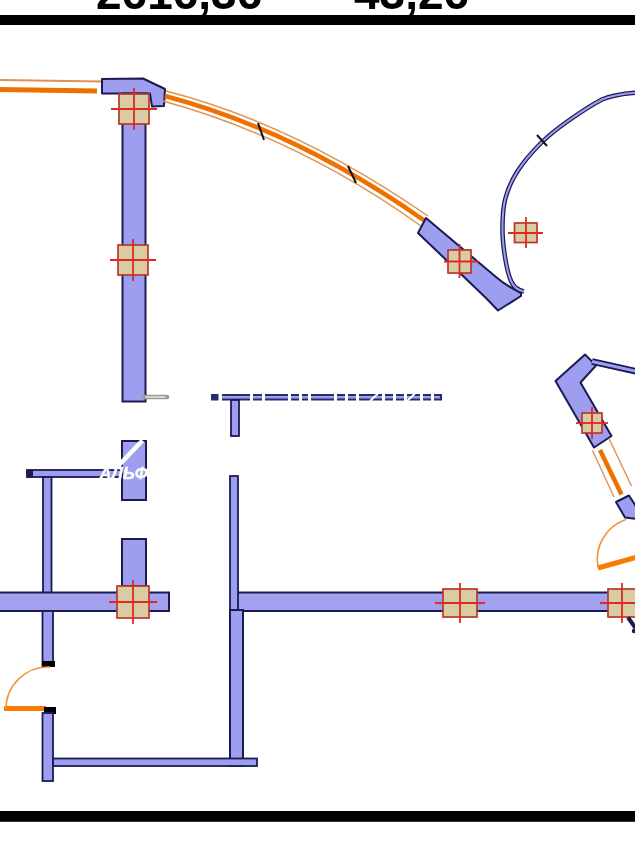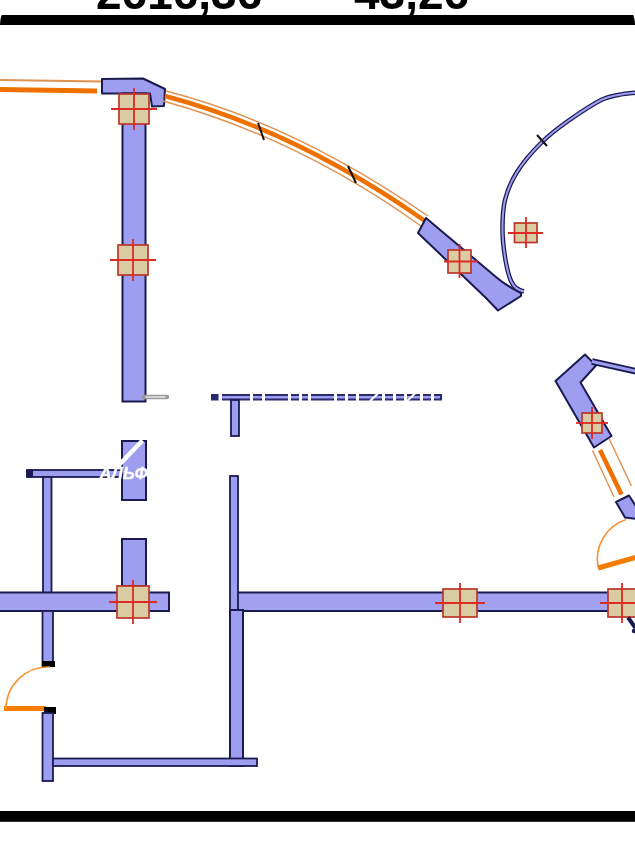--- a/index.html
+++ b/index.html
@@ -1,17 +1,17 @@
 <!DOCTYPE html>
 <html><head>
 <meta charset="utf-8">
 <style>
   html,body{margin:0;padding:0;background:#fff;}
   #page{position:relative;width:635px;height:849px;overflow:hidden;background:#fff;
-        font-family:"Liberation Sans", sans-serif;border-radius:24px;}
+        font-family:"Liberation Sans", sans-serif;}
   svg{position:absolute;left:0;top:0;}
 </style>
 </head>
 <body>
 <div id="page">
 <svg width="635" height="849" viewBox="0 0 635 849">
 
   <text x="96" y="8.5" font-family="Liberation Sans, sans-serif" font-size="46" font-weight="bold" fill="#000">2616,36</text>
 
   <text x="354" y="8.5" font-family="Liberation Sans, sans-serif" font-size="46" font-weight="bold" fill="#000">43,26</text>

